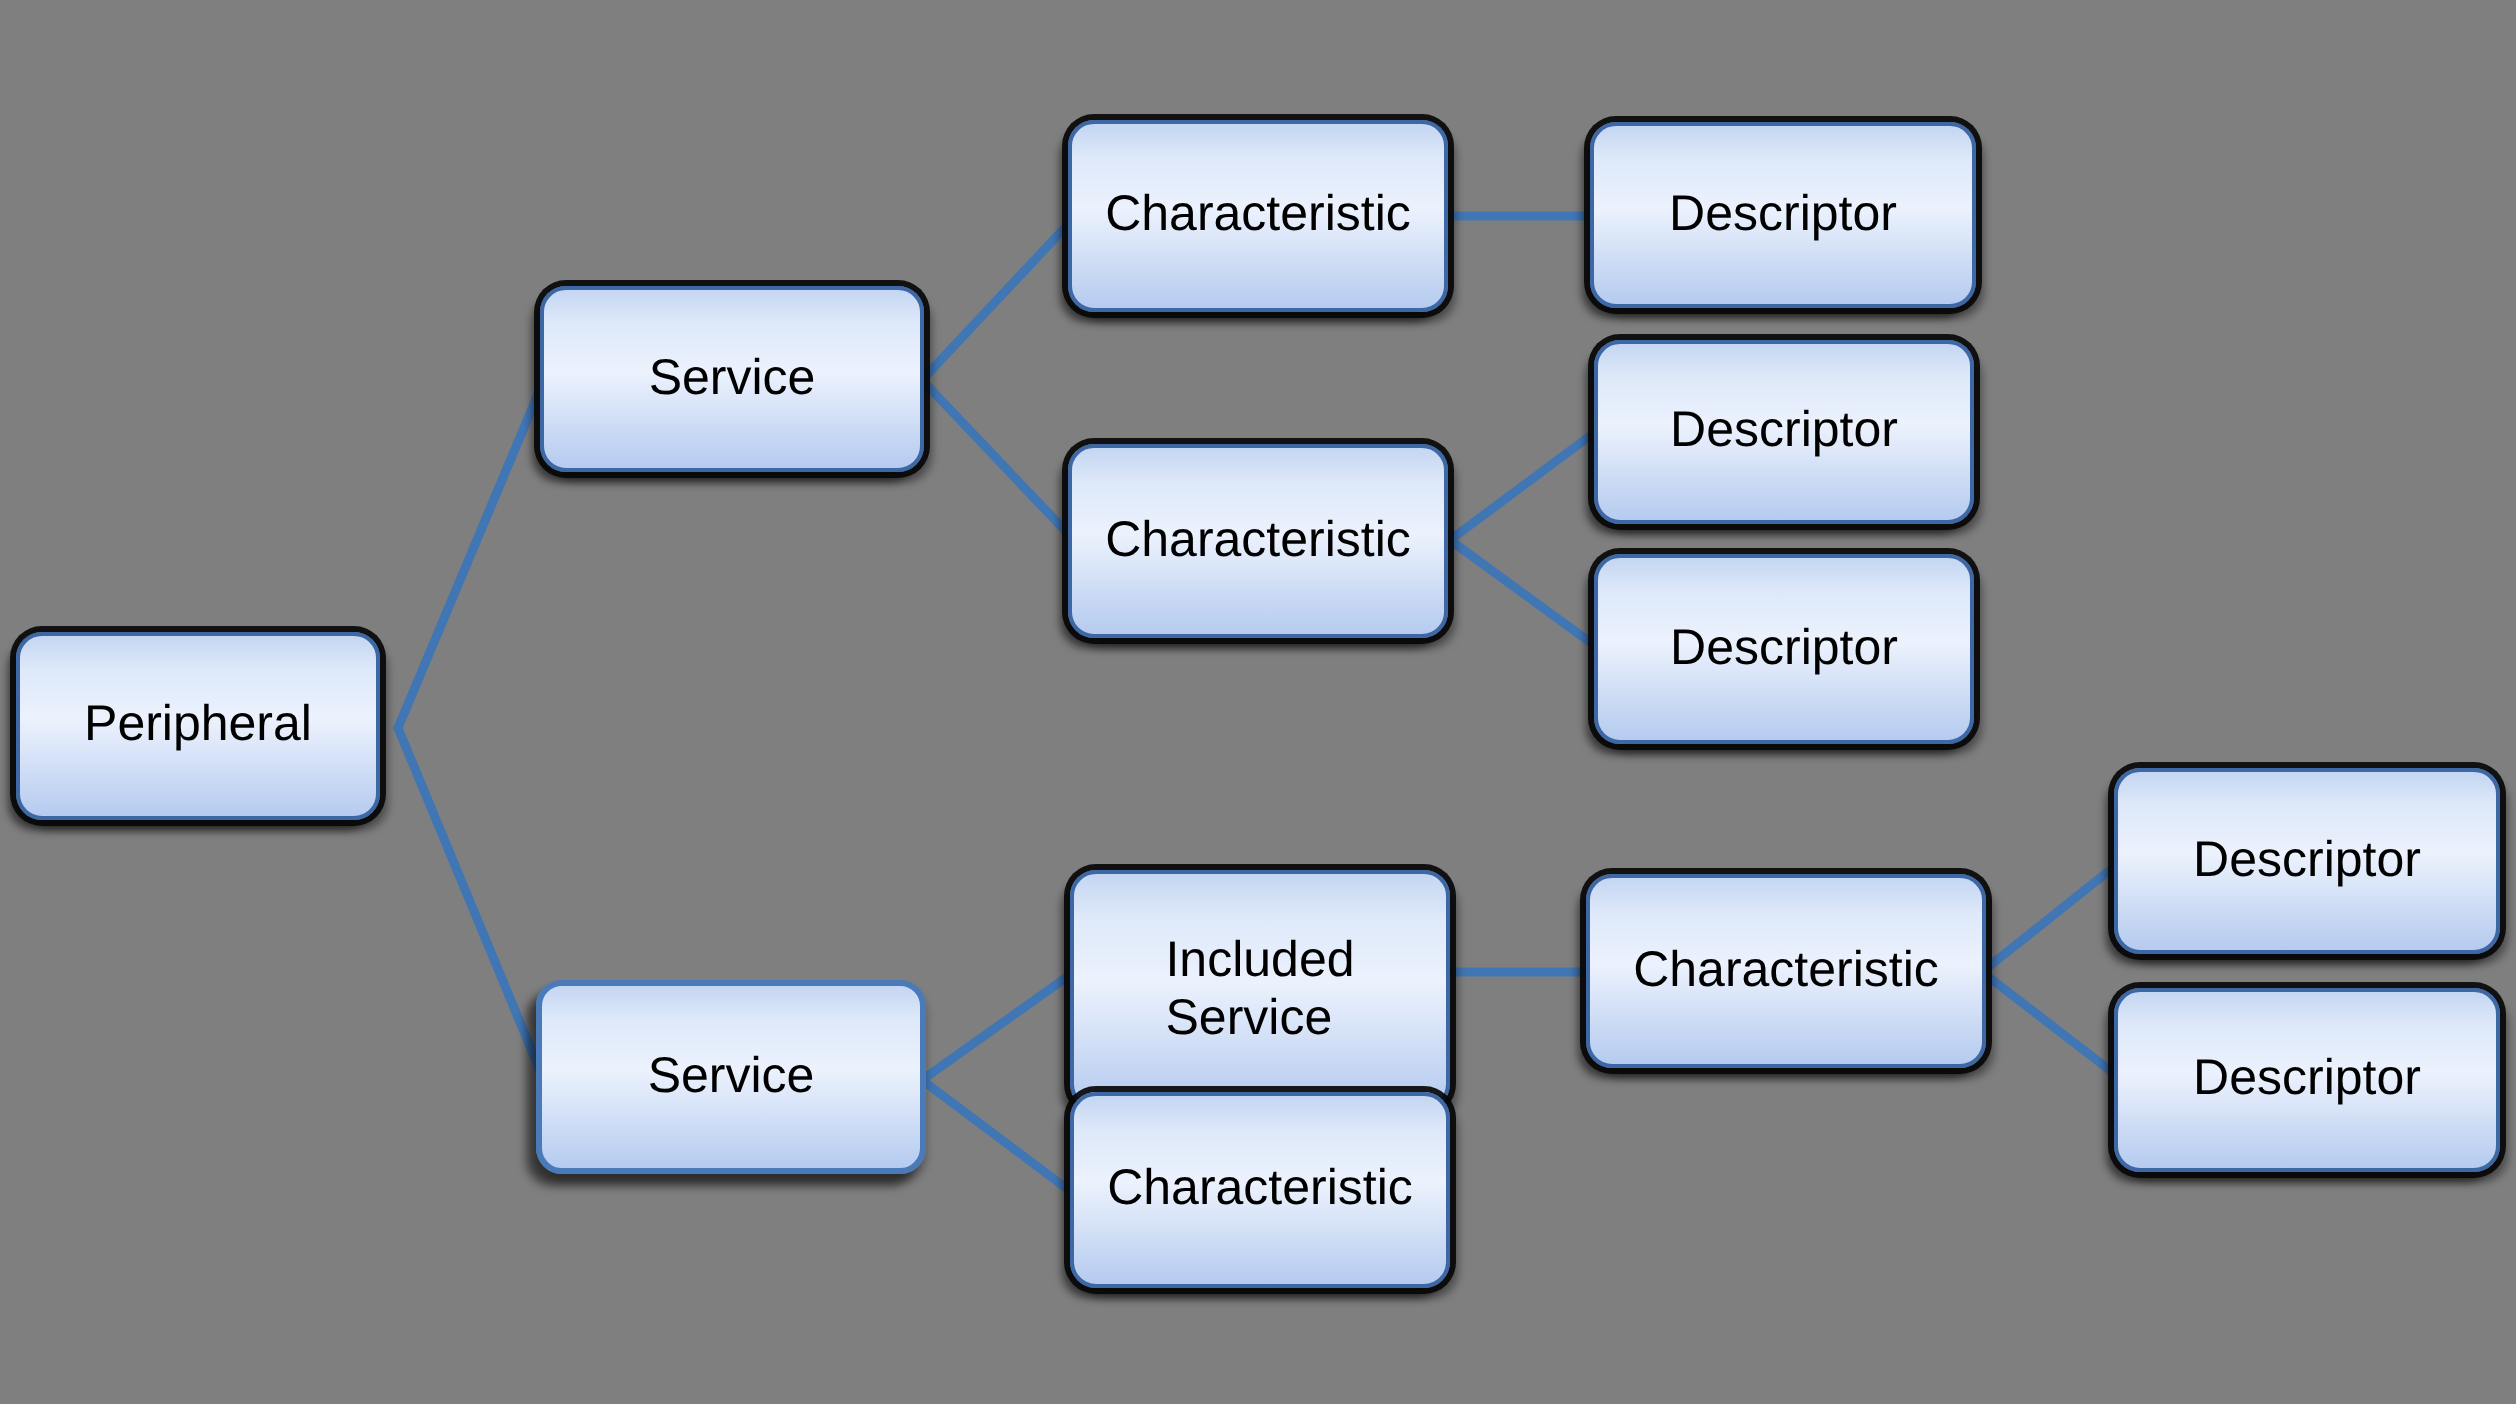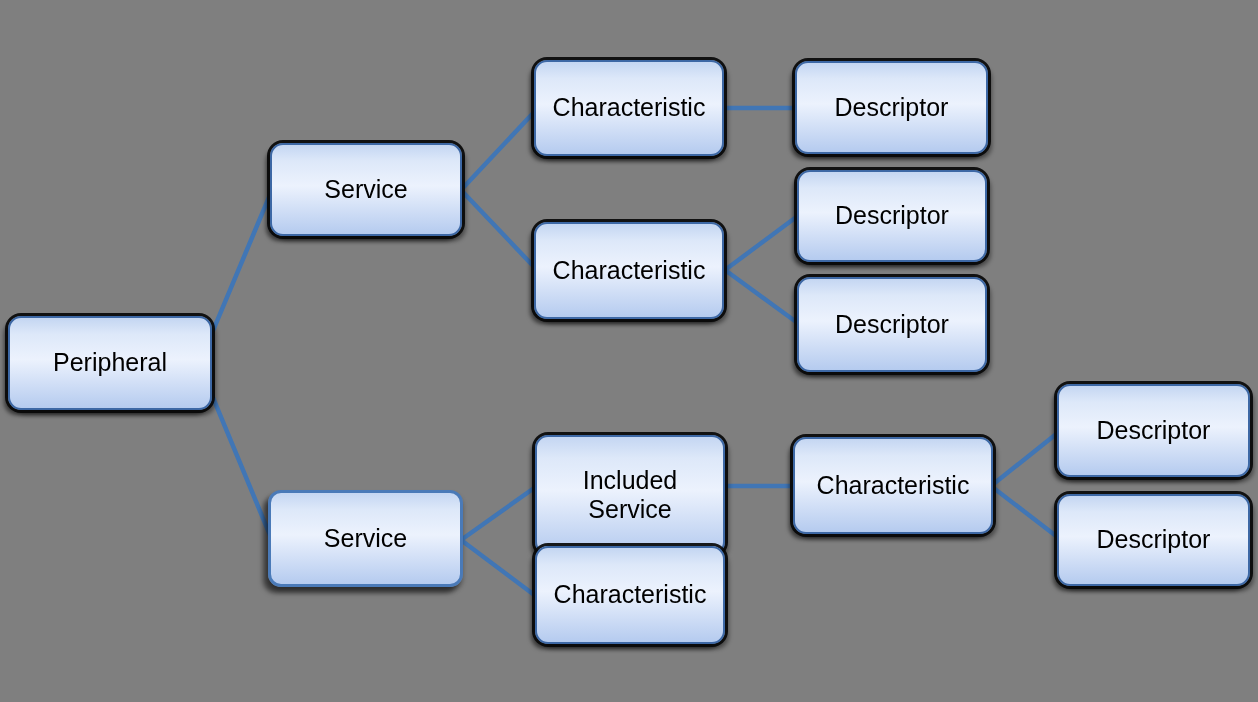--- a/index.html
+++ b/index.html
@@ -35,21 +35,21 @@
   }
   .node {
     position: absolute;
     box-sizing: border-box;
     border-radius: 13px;
     border: 2px solid #3d68a5;
     background: linear-gradient(180deg, #c4d6f2 0%, #dde8f9 18%, #ecf2fd 46%, #b5cbef 100%);
     display: flex;
     align-items: center;
     justify-content: center;
-    text-align: center;
+    text-align: left;
     font-size: 25px;
     line-height: 1.18;
     color: #000000;
     white-space: pre-line;
     box-shadow:
       0 0 0 3px rgba(8, 8, 8, 0.92),
       -4px 5px 4px rgba(0, 0, 0, 0.55),
       4px 5px 4px rgba(0, 0, 0, 0.40);
   }
   .node.blue-border {
@@ -74,21 +74,21 @@
       <line x1="722" y1="108" x2="797" y2="108"></line>
       <line x1="725" y1="270" x2="799" y2="215"></line>
       <line x1="725" y1="270" x2="799" y2="324"></line>
       <line x1="461" y1="540" x2="537" y2="486"></line>
       <line x1="461" y1="540" x2="537" y2="597"></line>
       <line x1="723" y1="486" x2="795" y2="486"></line>
       <line x1="991" y1="486" x2="1060" y2="431"></line>
       <line x1="991" y1="486" x2="1060" y2="539"></line>
     </svg>
   <div class="nodes-layer">
-      <div class="node" style="left: 8px; top: 316px; width: 204px; height: 94px;"><span class="label">Peripheral</span></div>
+      <div class="node" style="left: 8px; top: 316px; width: 182px; height: 94px;"><span class="label">Peripheral</span></div>
       <div class="node" style="left: 270px; top: 143px; width: 192px; height: 93px;"><span class="label">Service</span></div>
       <div class="node" style="left: 534px; top: 60px; width: 190px; height: 96px;"><span class="label">Characteristic</span></div>
       <div class="node" style="left: 795px; top: 61px; width: 193px; height: 93px;"><span class="label">Descriptor</span></div>
       <div class="node" style="left: 534px; top: 222px; width: 190px; height: 97px;"><span class="label">Characteristic</span></div>
       <div class="node" style="left: 797px; top: 170px; width: 190px; height: 92px;"><span class="label">Descriptor</span></div>
       <div class="node" style="left: 797px; top: 277px; width: 190px; height: 95px;"><span class="label">Descriptor</span></div>
       <div class="node blue-border" style="left: 268px; top: 490px; width: 195px; height: 97px;"><span class="label">Service</span></div>
       <div class="node" style="left: 535px; top: 435px; width: 190px; height: 120px;"><span class="label">Included
 Service</span></div>
       <div class="node" style="left: 535px; top: 546px; width: 190px; height: 98px;"><span class="label">Characteristic</span></div>

